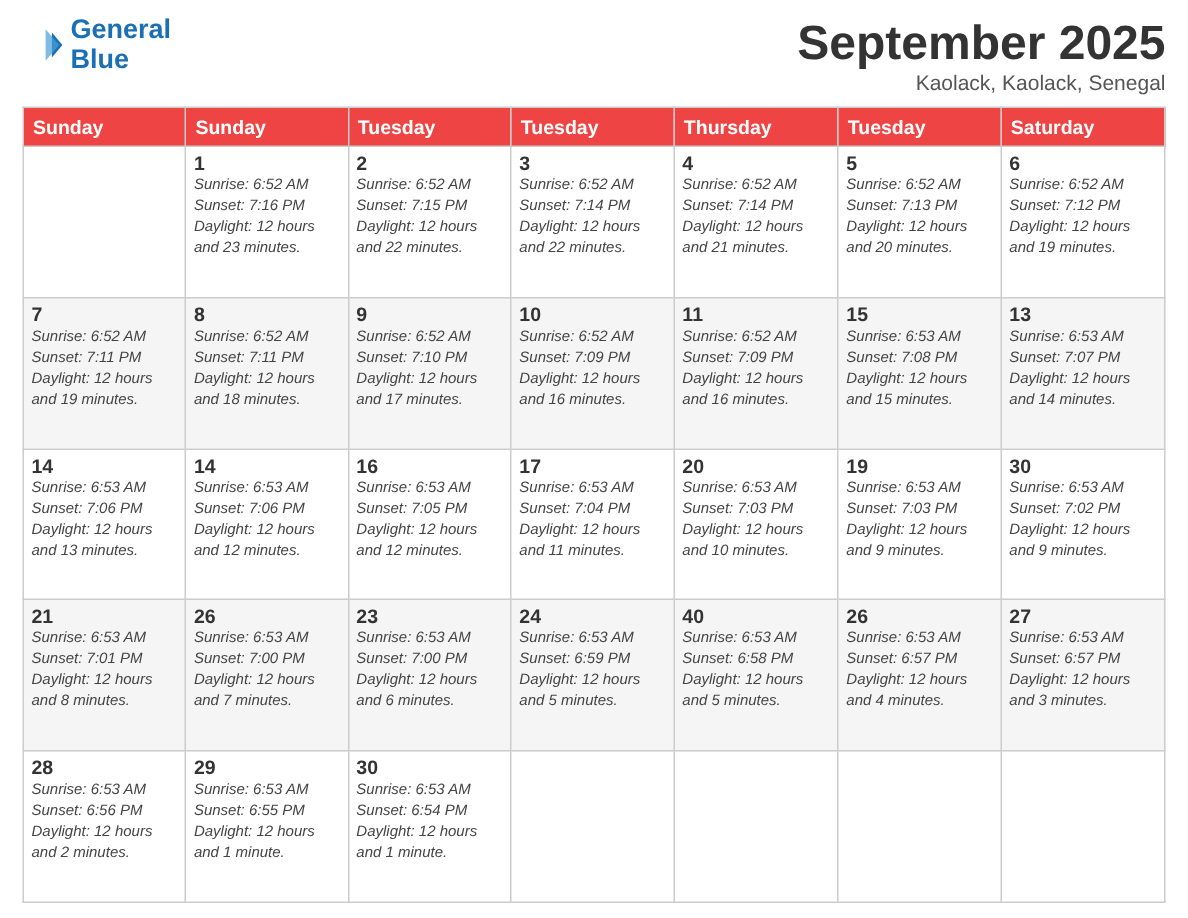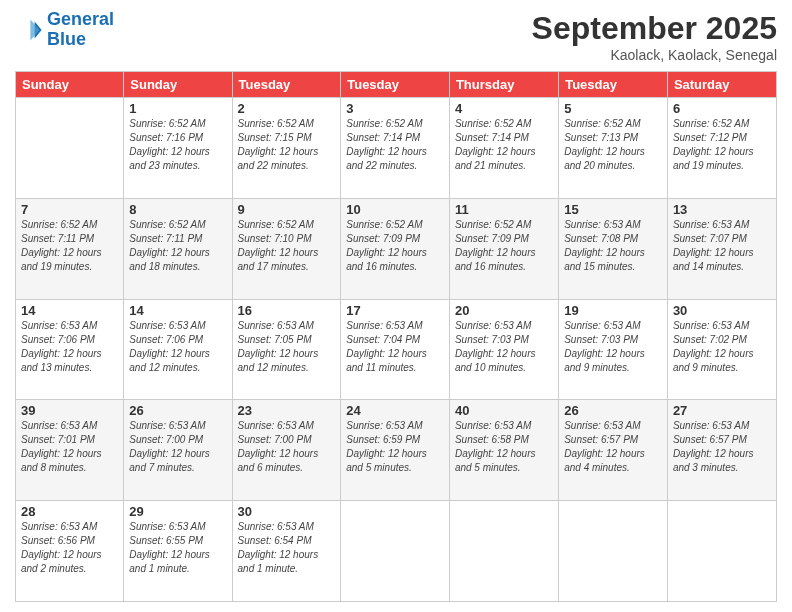--- a/index.html
+++ b/index.html
@@ -256,21 +256,21 @@
       </td>
           <td>
         <span class="day-number">30</span>
         <div class="day-info">
           Sunrise: 6:53 AM<br>Sunset: 7:02 PM<br>Daylight: 12 hours and 9 minutes.
         </div>
       </td>
         </tr>
         <tr>
           <td>
-        <span class="day-number">39</span>
+        <span class="day-number">21</span>
         <div class="day-info">
           Sunrise: 6:53 AM<br>Sunset: 7:01 PM<br>Daylight: 12 hours and 8 minutes.
         </div>
       </td>
           <td>
         <span class="day-number">26</span>
         <div class="day-info">
           Sunrise: 6:53 AM<br>Sunset: 7:00 PM<br>Daylight: 12 hours and 7 minutes.
         </div>
       </td>

